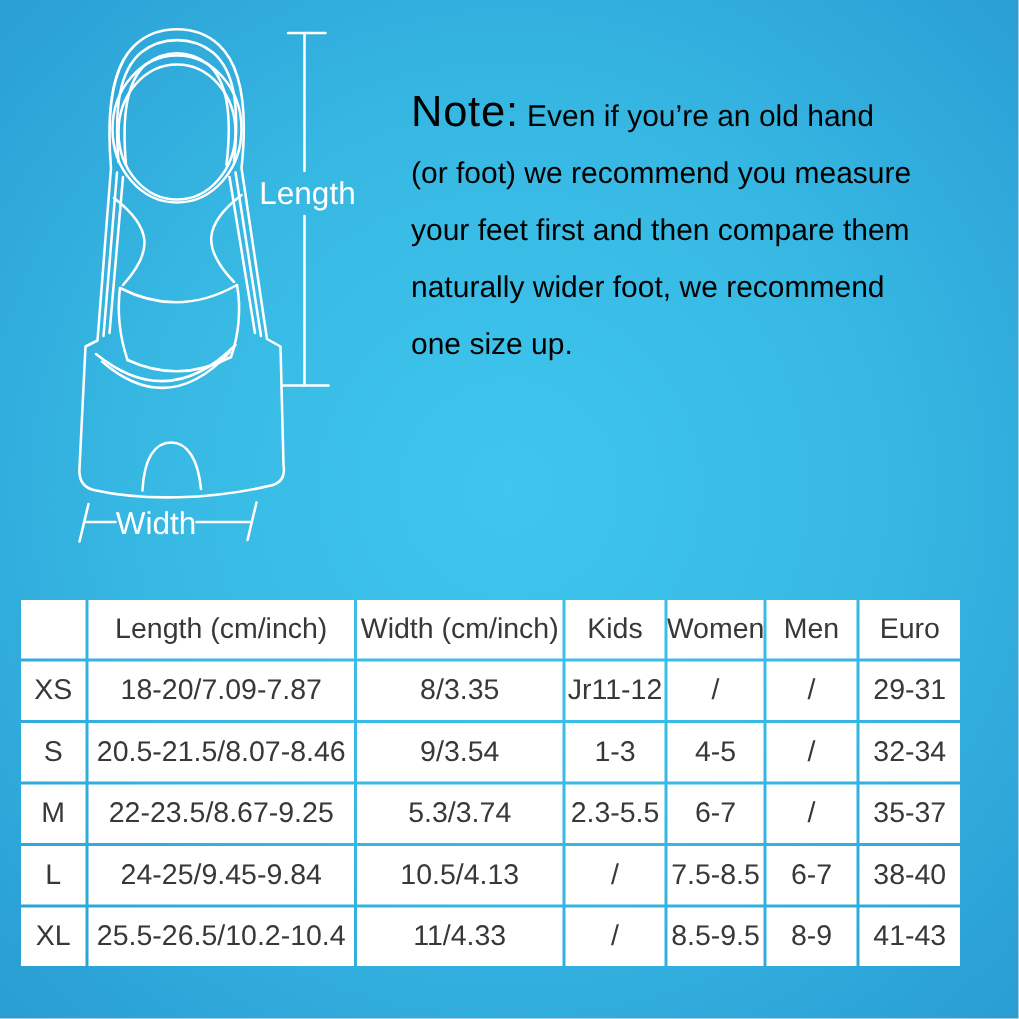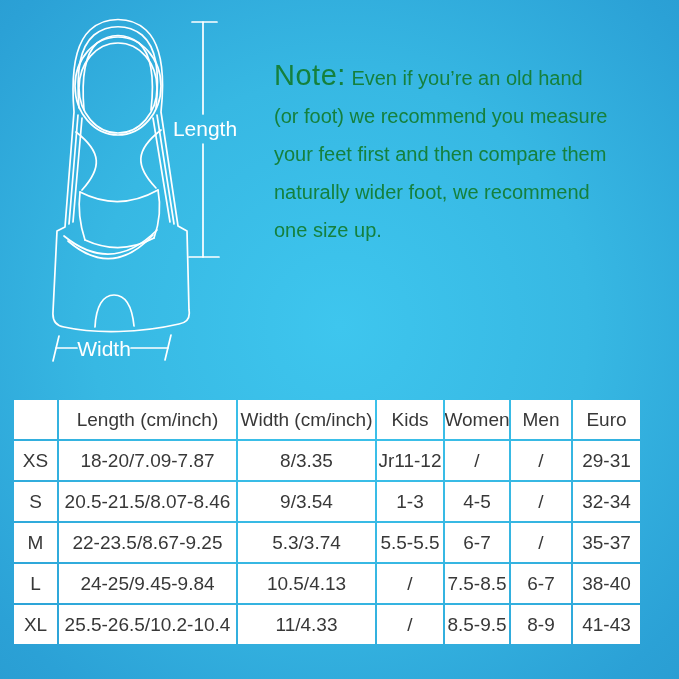--- a/index.html
+++ b/index.html
@@ -12,21 +12,21 @@
   .fin-svg{position:absolute;left:0;top:0;}
   .fin-svg path, .fin-svg ellipse, .fin-svg line{
     fill:none;stroke:#ffffff;stroke-width:1.7;stroke-linecap:round;stroke-linejoin:round;
   }
   .fin-svg text{
     fill:#ffffff;font-family:"Liberation Sans",sans-serif;font-size:21px;
   }
   
   .note{
     position:absolute;left:274px;top:56px;width:400px;
-    color:#15803d;font-size:20px;line-height:38px;
+    color:#000000;font-size:20px;line-height:38px;
   }
   .note .prefix{font-size:29px;letter-spacing:0.5px;}
   
   .size-table{
     position:absolute;left:14px;top:400px;
     display:grid;
     grid-template-columns:43px 177px 137px 66px 64px 60px 67px;
     grid-auto-rows:39px;
     gap:2px;
   }
@@ -124,21 +124,21 @@
   <div class="cell">20.5-21.5/8.07-8.46</div>
   <div class="cell">9/3.54</div>
   <div class="cell">1-3</div>
   <div class="cell">4-5</div>
   <div class="cell">/</div>
   <div class="cell">32-34</div>
 
   <div class="cell">M</div>
   <div class="cell">22-23.5/8.67-9.25</div>
   <div class="cell">5.3/3.74</div>
-  <div class="cell">5.5-5.5</div>
+  <div class="cell">2.3-5.5</div>
   <div class="cell">6-7</div>
   <div class="cell">/</div>
   <div class="cell">35-37</div>
 
   <div class="cell">L</div>
   <div class="cell">24-25/9.45-9.84</div>
   <div class="cell">10.5/4.13</div>
   <div class="cell">/</div>
   <div class="cell">7.5-8.5</div>
   <div class="cell">6-7</div>

